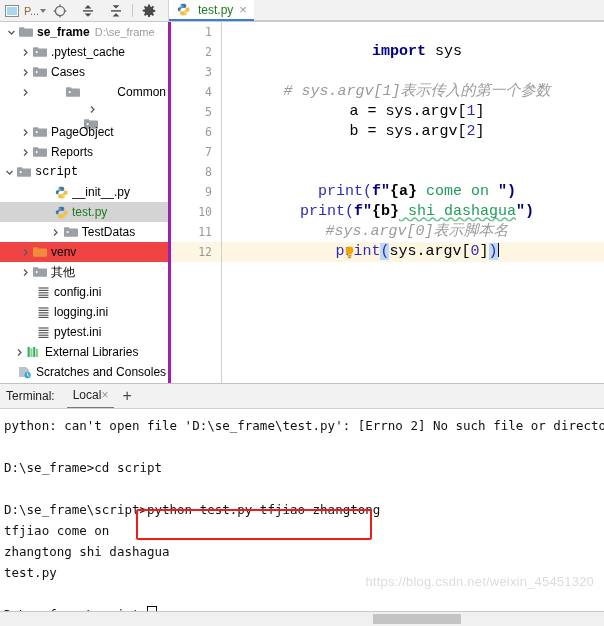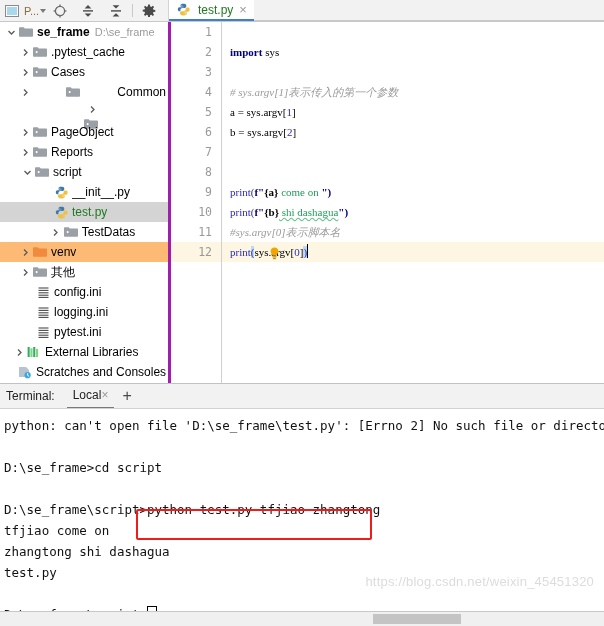--- a/index.html
+++ b/index.html
@@ -28,38 +28,38 @@
   .tab-close{color:#9a9a9a;font-size:13px;line-height:1;padding-left:2px;}
   .tabstrip-rest{flex:1;background:#f2f2f2;border-bottom:1px solid #c9c9c9;}
 
   
   .middle{display:flex;height:361px;}
 
   
   .tree{width:168px;background:#ffffff;border-right:3px solid #a21caf;overflow:hidden;position:relative;}
   .row{height:20px;display:flex;align-items:center;white-space:nowrap;font-size:12px;padding-right:2px;}
   .row.sel{background:#d4d4d4;}
-  .row.warn{background:#fdba74;}
+  .row.warn{background:#ef4444;}
   .arrow{width:14px;flex:0 0 14px;display:flex;align-items:center;justify-content:center;color:#5a5a5a;}
   .arrow svg{display:block;}
   .ico{width:16px;flex:0 0 16px;display:flex;align-items:center;justify-content:center;margin-right:3px;}
   .lbl{overflow:hidden;text-overflow:clip;}
   .lbl.bold{font-weight:bold;}
   .path-gray{color:#9b9b9b;font-size:11px;margin-left:5px;}
   .lbl.green{color:#1f7a1f;}
 
   
   .editor{flex:1;background:#ffffff;display:flex;position:relative;overflow:hidden;}
   .gutter{width:50px;flex:0 0 50px;background:#ffffff;border-right:1px solid #d0d0d0;position:relative;}
   .gnum{height:20px;line-height:20px;text-align:right;padding-right:9px;color:#999999;
         font-family:"DejaVu Sans Mono", monospace;font-size:11.5px;}
   .gnum.cur{background:#fdf6e3;}
   .codearea{flex:1;position:relative;background:#fff;}
   .cline{height:20px;line-height:20px;padding-left:8px;white-space:pre;
-         font-family:Liberation Serif, serif;font-size:11px;color:#000;}
+         font-family:Liberation Mono, monospace;font-size:15px;color:#000;text-align:center;}
   .cline.cur{background:#fdf6e3;}
   .kw{color:#000080;font-weight:bold;}
   .fn{color:#2b2bb8;}
   .str{color:#1f9c5a;}
   .num{color:#2b2bb8;}
   .cmt{color:#9a9a9a;font-style:italic;}
   .brace{color:#000;font-weight:bold;}
   .paren-hl{background:#bcd9f7;}
   .squiggle{text-decoration:underline wavy #63c08a;text-decoration-skip-ink:none;}
   .caret-blink{display:inline-block;width:1px;background:#000;height:14px;vertical-align:-2px;}
@@ -256,21 +256,21 @@
           </span>
         <span class="ico">
             <svg width="14" height="12" viewBox="0 0 16 13">
               <path fill="#9aa0a6" d="M0 2.2C0 1.5.5 1 1.1 1h4.3l1.3 1.5h8.2c.6 0 1.1.5 1.1 1.2v7.1c0 .7-.5 1.2-1.1 1.2H1.1C.5 12 0 11.5 0 10.8z"></path>
               <circle cx="4.2" cy="6.6" r="1.2" fill="#ffffff"></circle>
             </svg>
           </span>
         <span class="lbl">Reports</span>
       </div>
 
-      <div class="row" style="padding-left:20px;">
+      <div class="row" style="padding-left:2px;font-family:Liberation Mono, monospace;">
         <span class="arrow">
             <svg width="9" height="9" viewBox="0 0 9 9">
               <polyline points="1.5,3 4.5,6 7.5,3" fill="none" stroke="#5a5a5a" stroke-width="1.3"></polyline>
             </svg>
           </span>
         <span class="ico">
             <svg width="14" height="12" viewBox="0 0 16 13">
               <path fill="#9aa0a6" d="M0 2.2C0 1.5.5 1 1.1 1h4.3l1.3 1.5h8.2c.6 0 1.1.5 1.1 1.2v7.1c0 .7-.5 1.2-1.1 1.2H1.1C.5 12 0 11.5 0 10.8z"></path>
               <circle cx="4.2" cy="6.6" r="1.2" fill="#ffffff"></circle>
             </svg>

